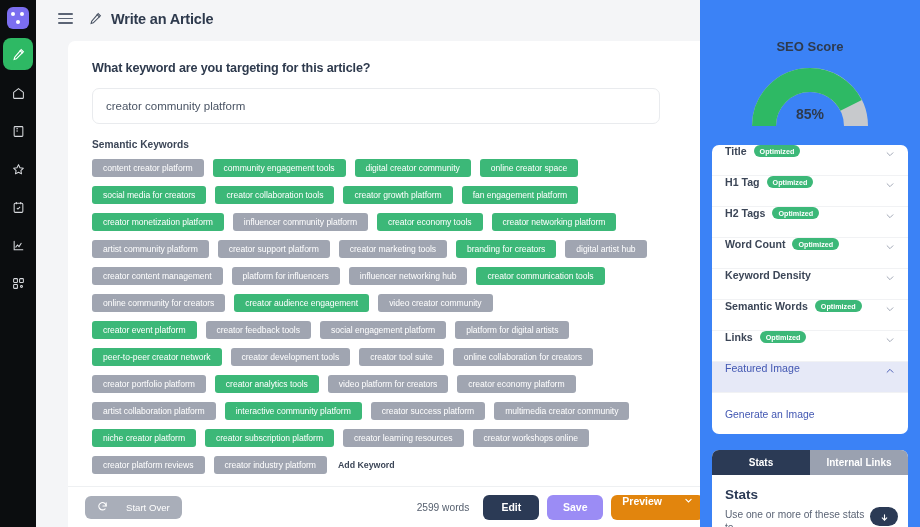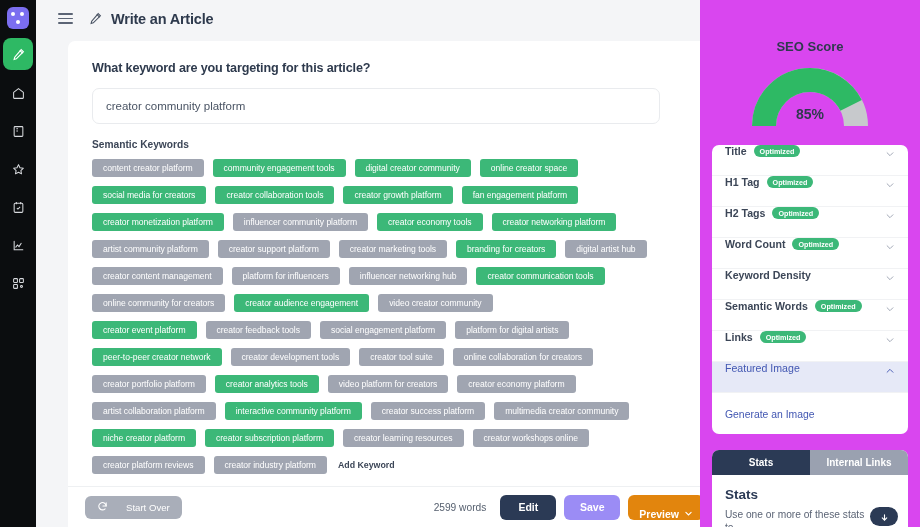--- a/index.html
+++ b/index.html
@@ -98,27 +98,27 @@
   .btn-edit {
     height: 25px; width: 56px; background: #2b3a55; color: #fff; font-size: 10.5px;
     font-weight: bold; margin-right: 8px;
   }
   .btn-save {
     height: 25px; width: 56px; background: #9b8cf5; color: #fff; font-size: 10.5px;
     font-weight: bold; margin-right: 8px;
   }
   .btn-preview {
     height: 25px; background: #e2850d; color: #fff; font-size: 10.5px; font-weight: bold;
-    padding: 0 11px; display: flex; align-items: flex-end; gap: 5px;
+    padding: 0 11px; display: flex; align-items: flex-start; gap: 22px;
   }
 
   
   .right {
     position: absolute; left: 700px; top: 0; width: 220px; height: 527px;
-    background: #d946ef; padding: 0 12px;
+    background: #3b82f6; padding: 0 12px;
   }
   .seo-title {
     text-align: center; margin-top: 39px; font-size: 13px;
     font-weight: bold; color: #2e3a4d;
   }
   .gauge-wrap { position: relative; height: 62px; margin-top: 14px; }
   .gauge { position: absolute; left: 50%; transform: translateX(-50%); top: 0; }
   .gauge-val {
     position: absolute; left: 50%; transform: translateX(-50%); top: 38px;
     font-size: 14px; font-weight: bold; color: #2e3a4d;

